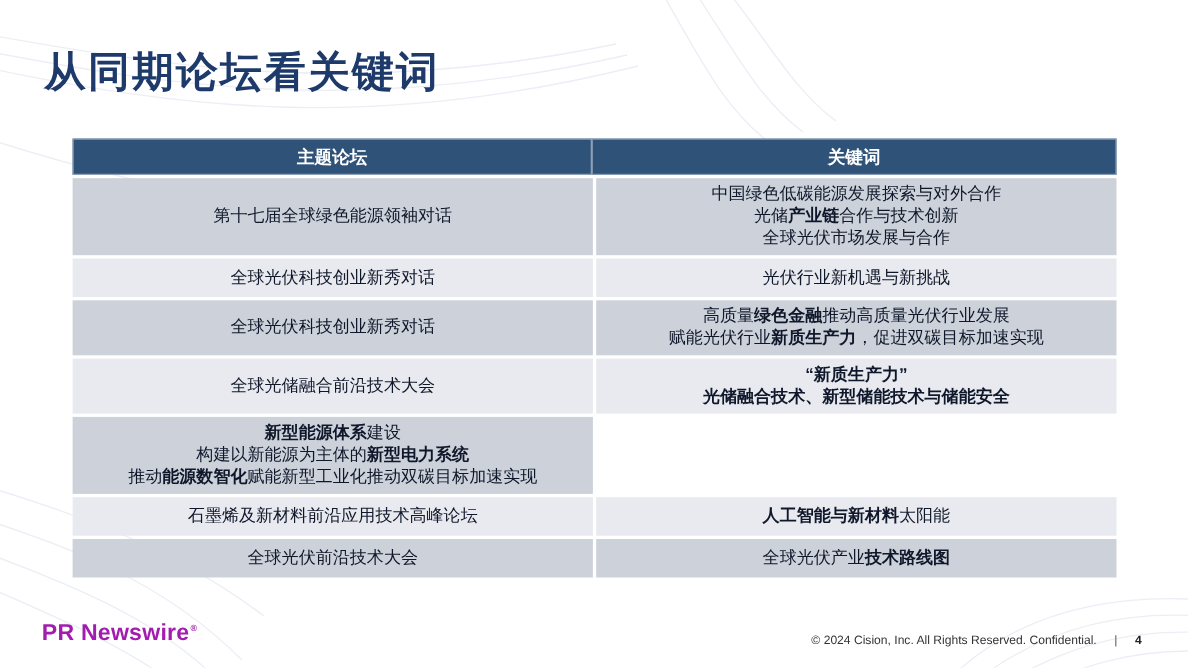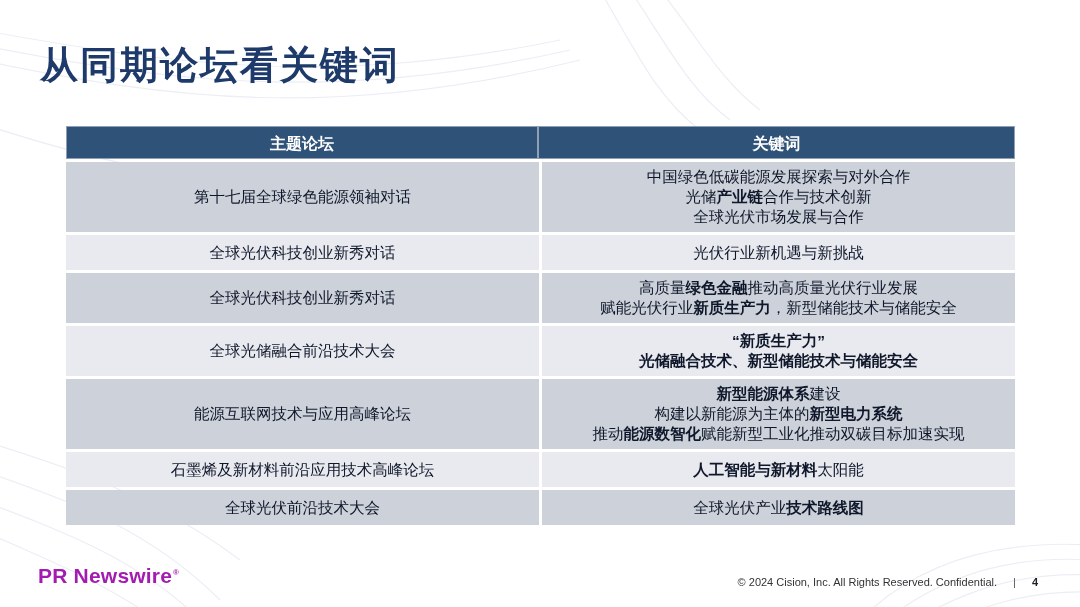--- a/index.html
+++ b/index.html
@@ -147,32 +147,31 @@
         <div class="trow shade-light">
           <div class="td left">全球光伏科技创业新秀对话</div>
           <div class="td right">
             <span class="kw-line"><span>光伏行业新机遇与新挑战</span></span>
           </div>
         </div>
         <div class="trow shade-dark">
           <div class="td left">全球光伏科技创业新秀对话</div>
           <div class="td right">
             <span class="kw-line"><span>高质量</span><b>绿色金融</b><span>推动高质量光伏行业发展</span></span>
-            <span class="kw-line"><span>赋能光伏行业</span><b>新质生产力</b><span>，新型储能技术与储能安全</span></span>
+            <span class="kw-line"><span>赋能光伏行业</span><b>新质生产力</b><span>，促进双碳目标加速实现</span></span>
           </div>
         </div>
         <div class="trow shade-light">
           <div class="td left">全球光储融合前沿技术大会</div>
           <div class="td right">
             <span class="kw-line"><b>“新质生产力”</b></span>
             <span class="kw-line"><b>光储融合技术、新型储能技术与储能安全</b></span>
           </div>
         </div>
         <div class="trow shade-dark">
-          <div class="td left">能源互联网技术与应用高峰论坛</div>
           <div class="td right">
             <span class="kw-line"><b>新型能源体系</b><span>建设</span></span>
             <span class="kw-line"><span>构建以新能源为主体的</span><b>新型电力系统</b></span>
             <span class="kw-line"><span>推动</span><b>能源数智化</b><span>赋能新型工业化推动双碳目标加速实现</span></span>
           </div>
         </div>
         <div class="trow shade-light">
           <div class="td left">石墨烯及新材料前沿应用技术高峰论坛</div>
           <div class="td right">
             <span class="kw-line"><b>人工智能与新材料</b><span>太阳能</span></span>

